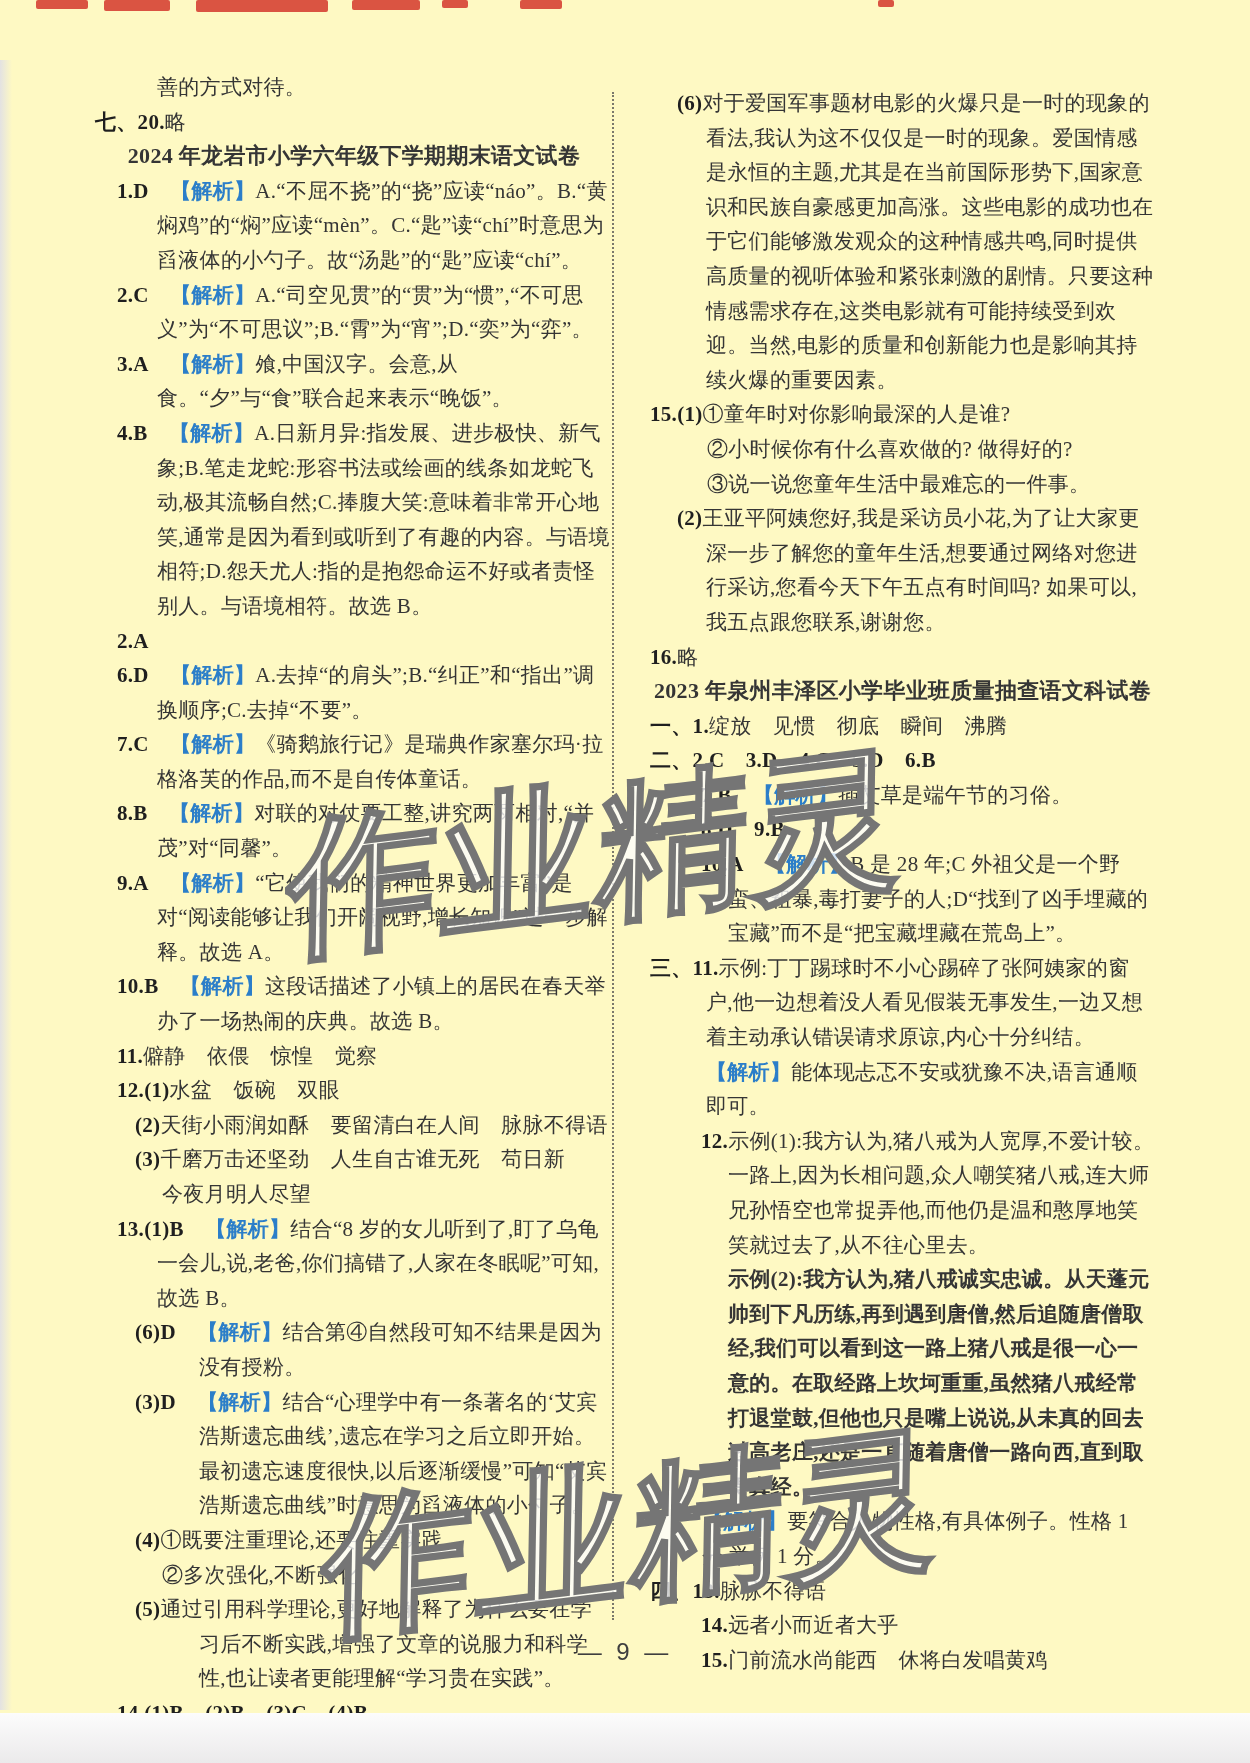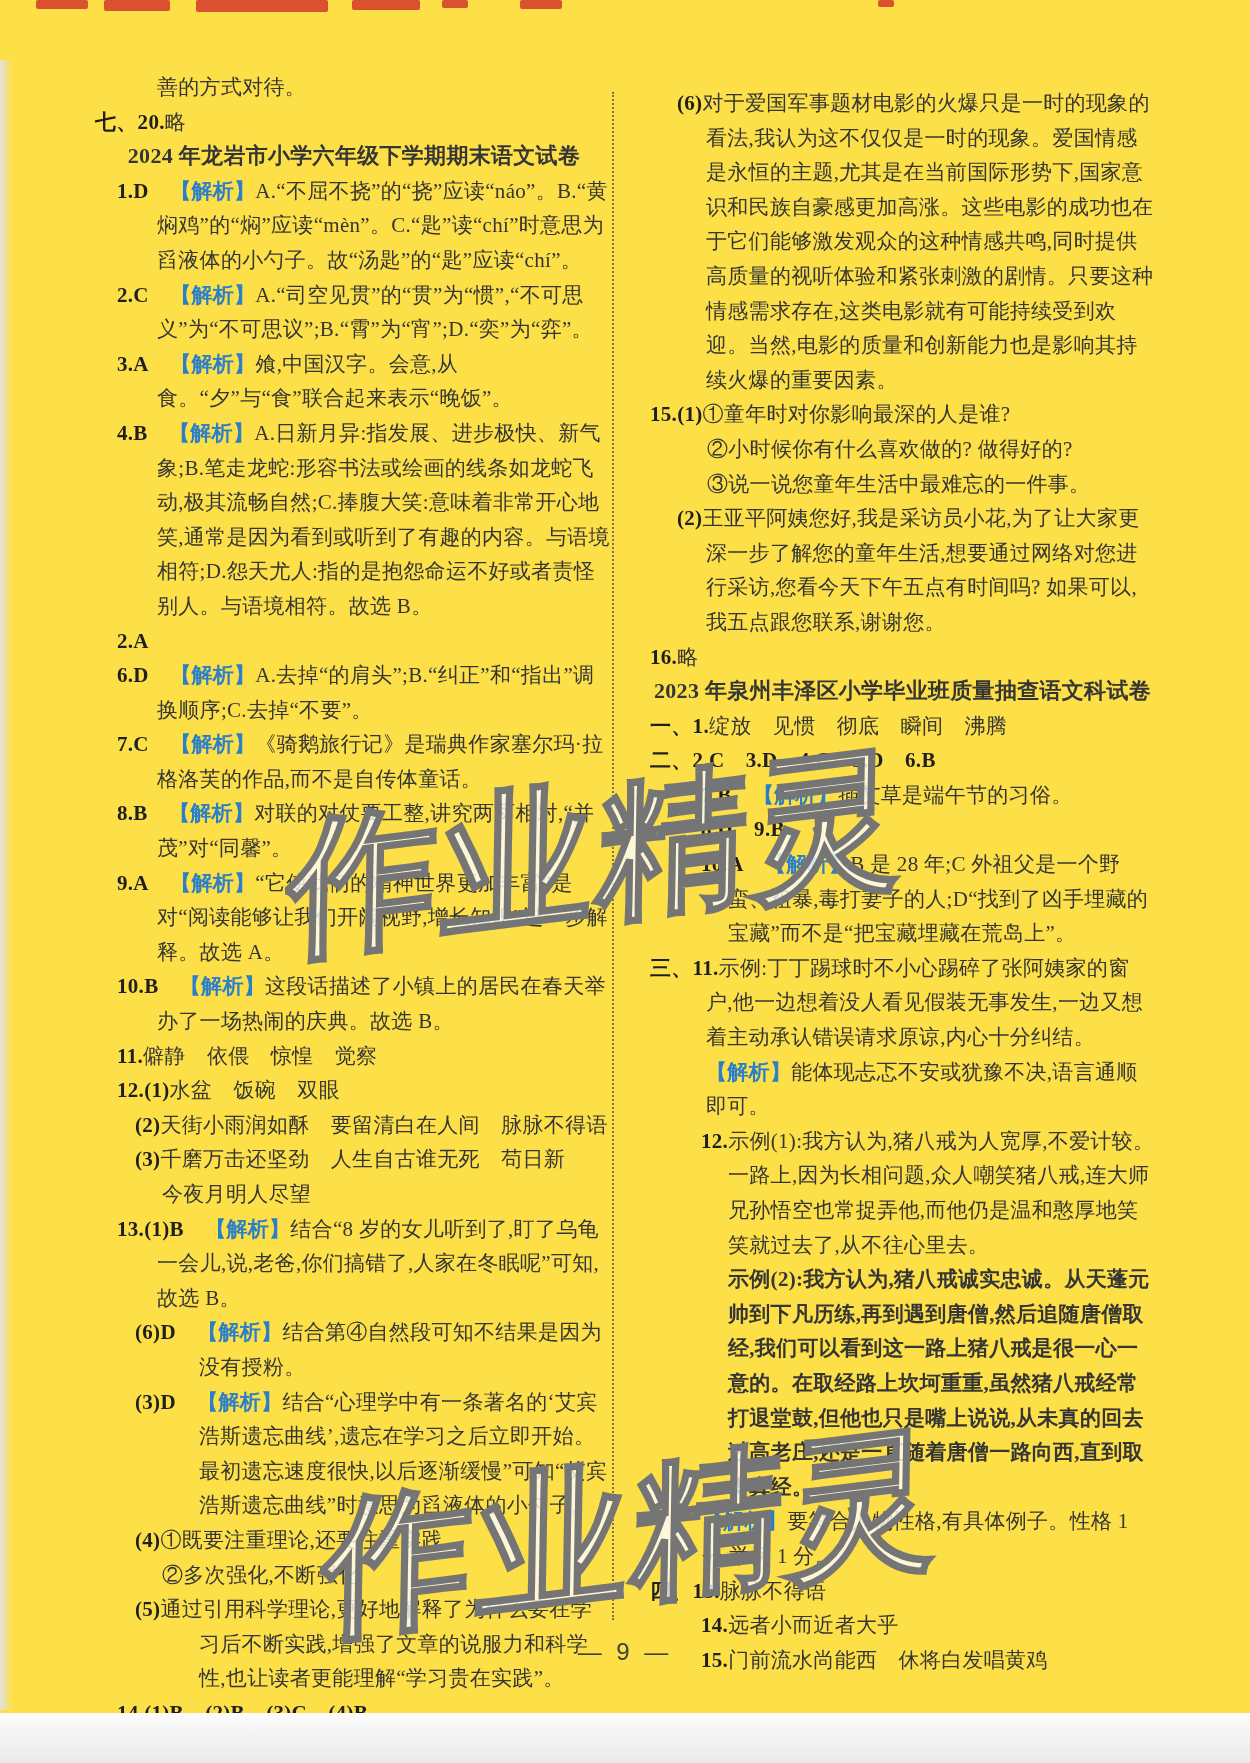--- a/index.html
+++ b/index.html
@@ -1,19 +1,19 @@
 <!DOCTYPE html>
 <html><head>
 <meta charset="utf-8">
 <style>
   html,body{margin:0;padding:0;background:#e9e9e9;}
   .page{
     position:relative;
     width:1250px;height:1763px;
-    background:#fde047;
+    background:#fef9c3;
     overflow:hidden;
     font-family:"Liberation Serif","DejaVu Serif",serif;
   }
   
   .red-marks span{position:absolute;background:#d4372c;border-radius:2px;opacity:.85;}
   .left-edge{position:absolute;left:0;top:60px;width:12px;height:1650px;
     background:linear-gradient(90deg,#e3e2e2,rgba(255,255,255,0));}
   .bottom-edge{position:absolute;left:0;bottom:0;width:100%;height:50px;
     background:linear-gradient(#fcfcfc,#ebeaeb);}
   

